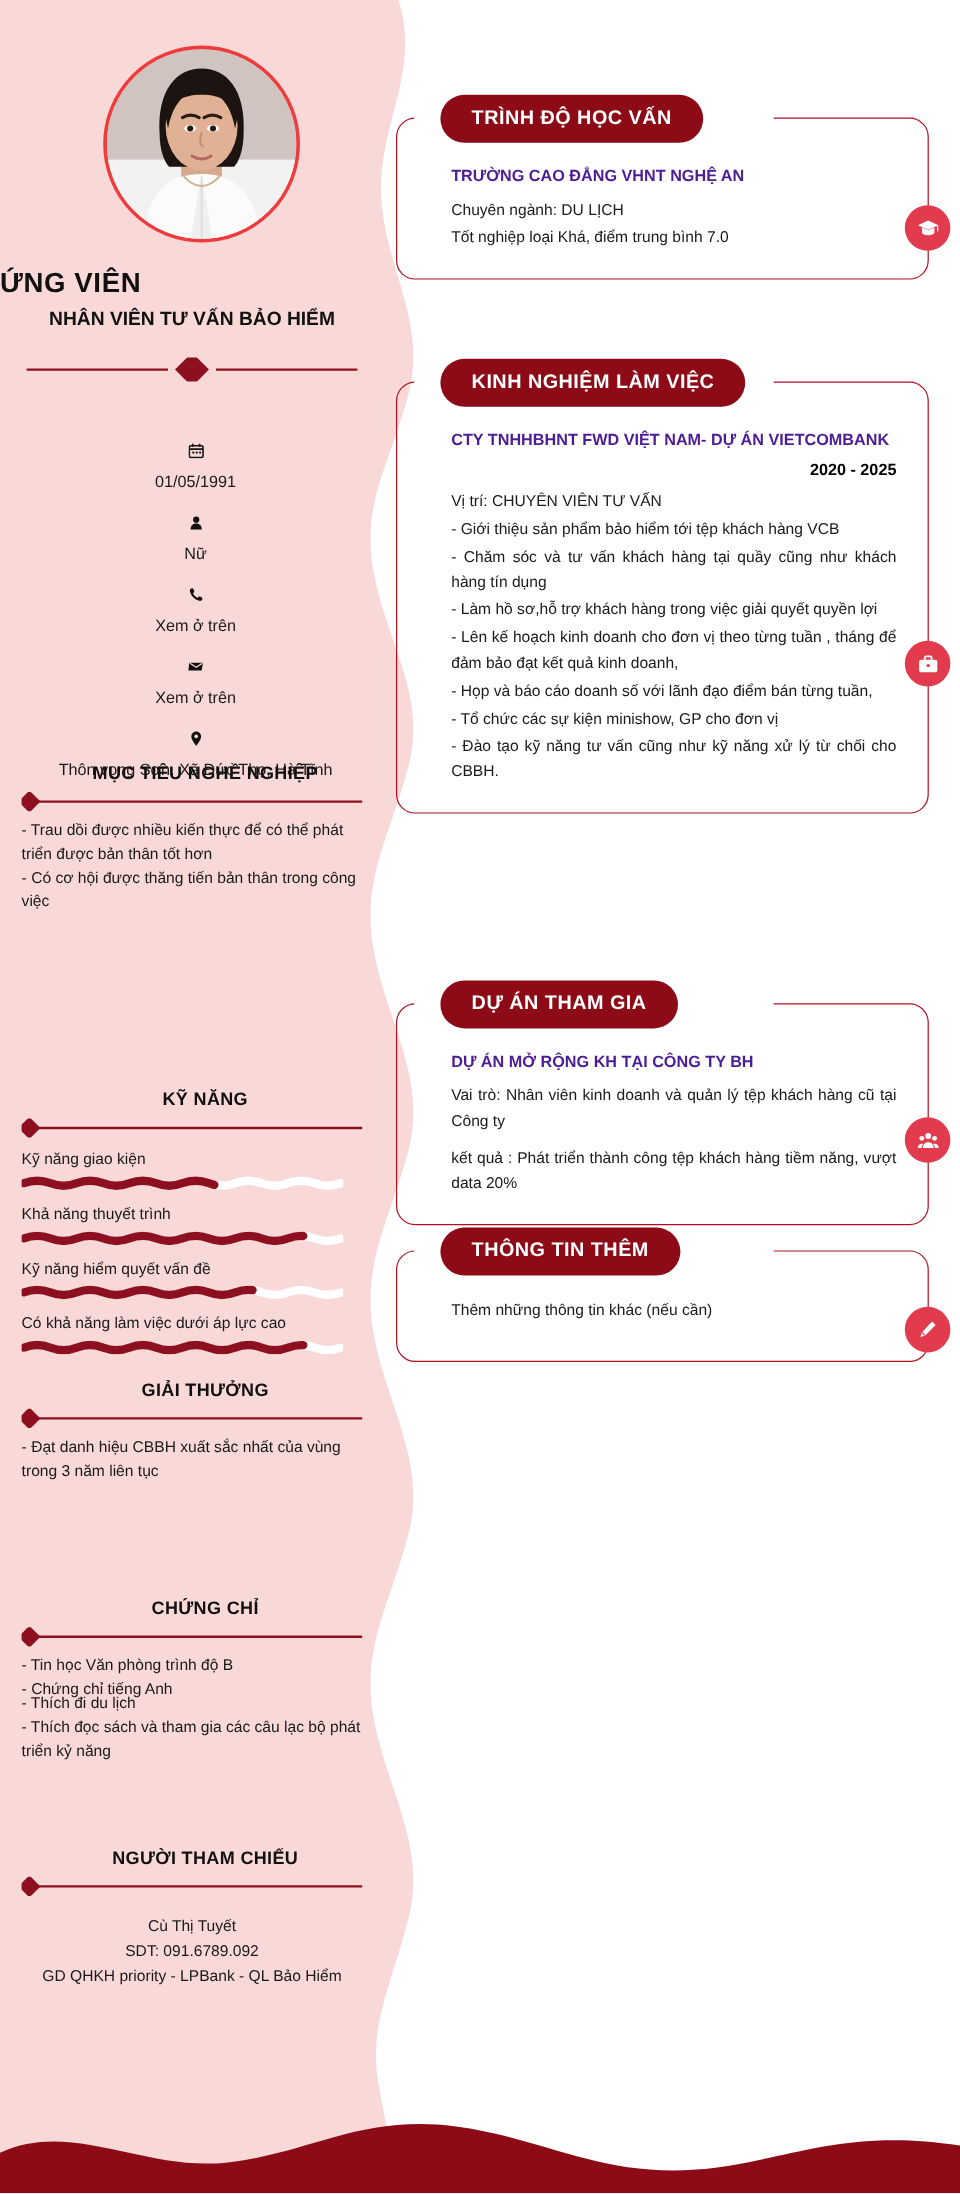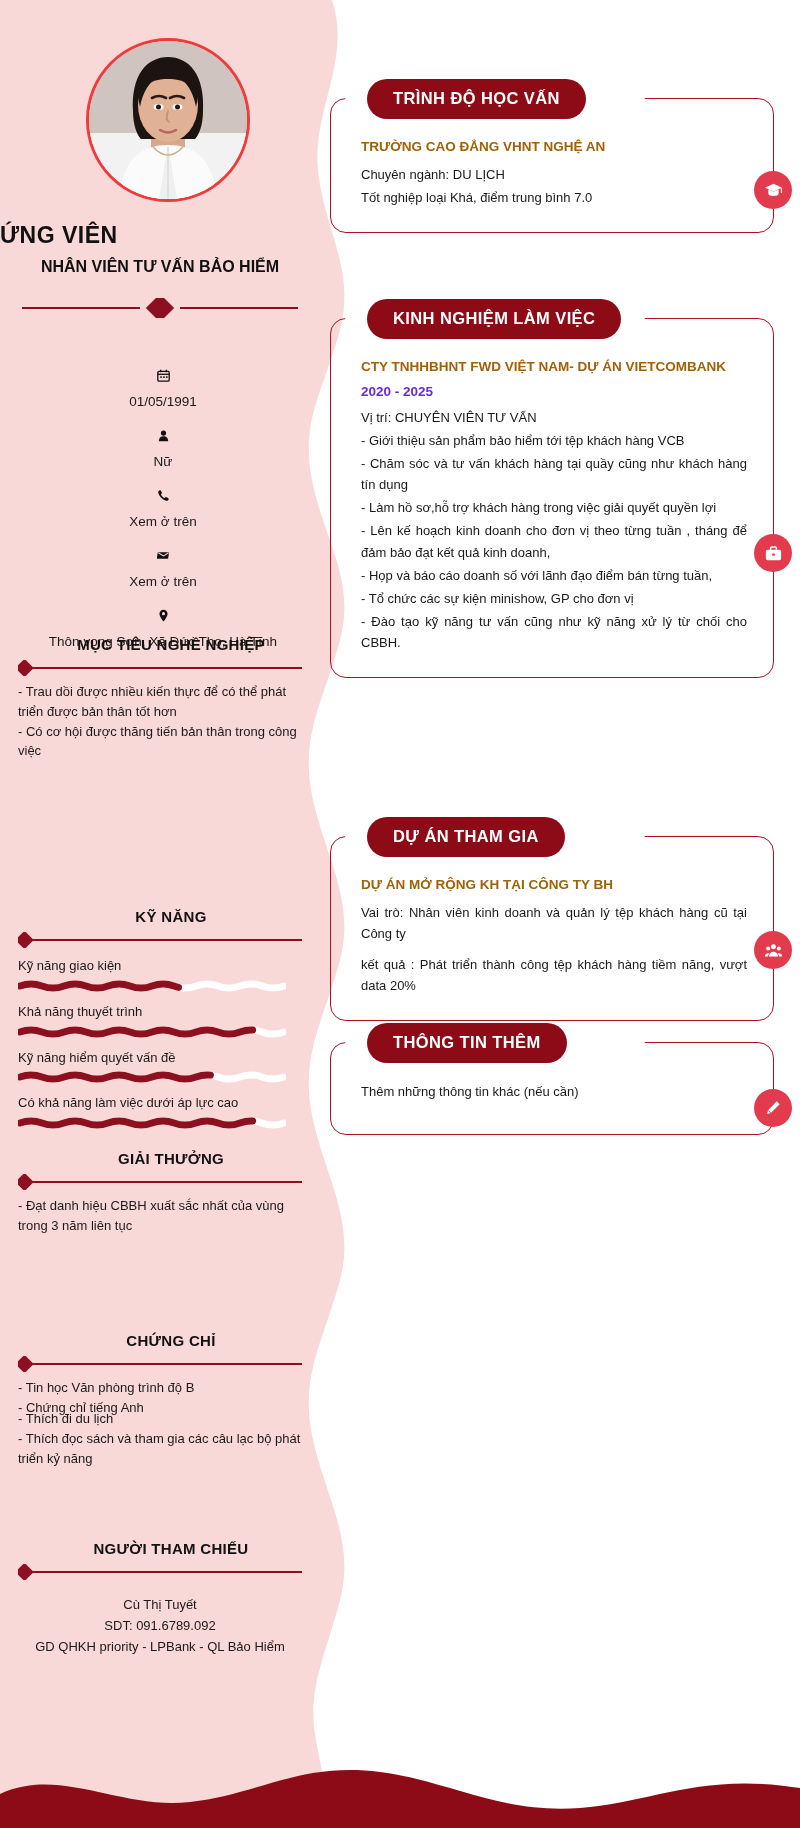--- a/index.html
+++ b/index.html
@@ -143,21 +143,21 @@
     left: 322px; top: 0;
     width: 478px;
     z-index: 3;
   }
   .rsec { position: absolute; width: 452px; left: 0; }
 
   .rbox {
     position: relative;
     border: 1px solid #b01020;
     border-radius: 16px;
-    padding: 38px 26px 22px 30px;
+    padding: 38px 26px 22px 45px;
     margin-left: 8px;
   }
   .rpill {
     position: absolute;
     left: 36px; top: -20px;
     background: #8c0b17;
     color: #fff;
     font-size: 16.5px;
     font-weight: bold;
     letter-spacing: .4px;
@@ -183,30 +183,31 @@
     align-items: center;
     justify-content: center;
     right: -19px;
     z-index: 6;
   }
   .rbadge svg { display: block; }
 
   .r-title {
     font-size: 13.5px;
     font-weight: bold;
-    color: #a16207;
+    color: #4c1d95;
     line-height: 1.5;
     text-align: justify;
     margin-bottom: 7px;
   }
   .r-title-plain { text-align: left; }
   .r-date {
     font-size: 13.5px;
     font-weight: bold;
-    color: #6d28d9;
+    color: #000000;
+    text-align: right;
     margin: 4px 0 8px 0;
   }
   .r-line {
     font-size: 13px;
     color: #1a1a1a;
     line-height: 1.62;
     margin-bottom: 2px;
   }
   .r-just { text-align: justify; }
 </style>

